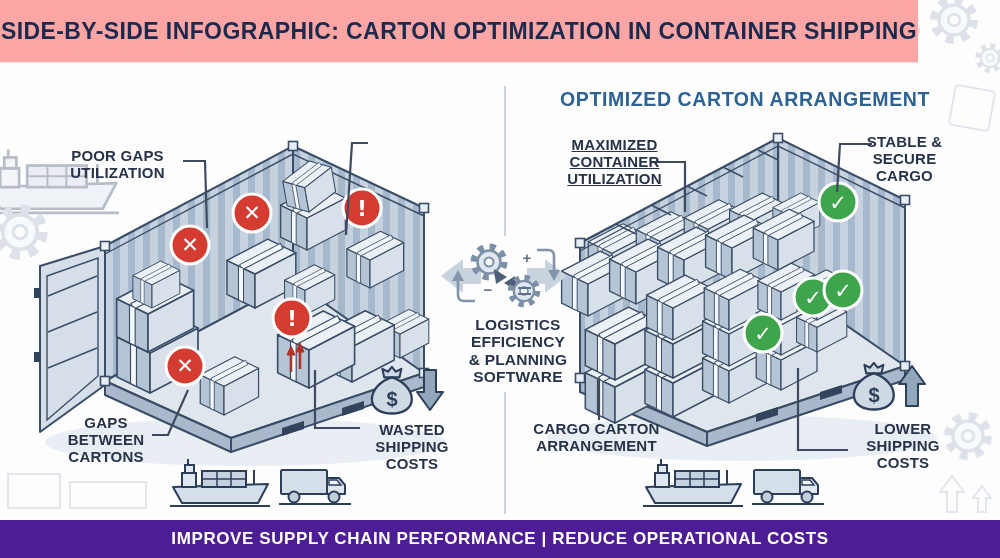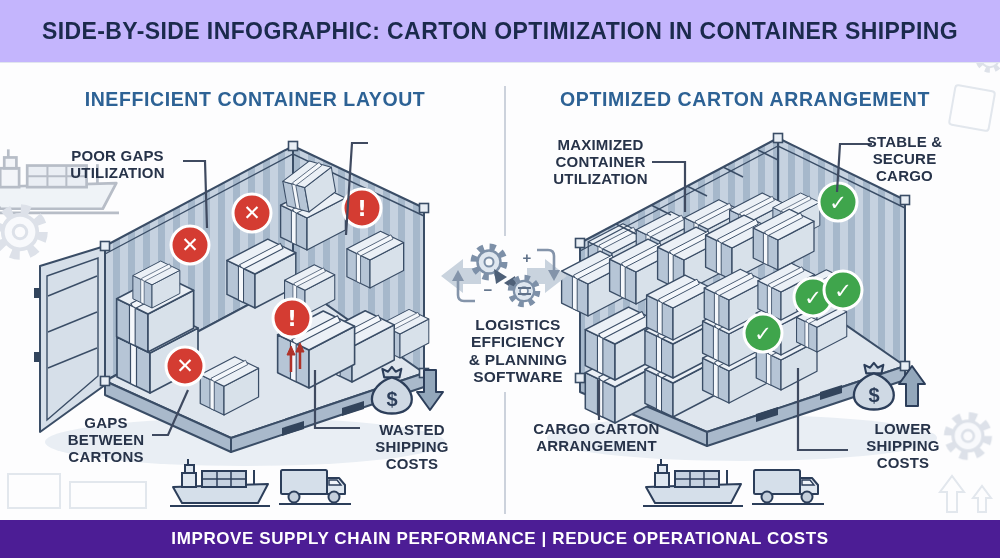--- a/index.html
+++ b/index.html
@@ -1,32 +1,32 @@
 <!DOCTYPE html>
 <html><head>
 <meta charset="utf-8">
 <style>
   html,body { margin:0; padding:0; background:#ffffff; }
   .stage { position:relative; width:1000px; height:558px; overflow:hidden;
            background:#fdfdfe; font-family:"Liberation Sans",sans-serif; }
-  .band { position:absolute; left:0; top:0; width:1000px; height:62px;
-          background:#c4b5fd; border-bottom:1px solid #e1e5ef;
+  .band { position:absolute; left:0; top:0; width:918px; height:62px;
+          background:#fca5a5; border-bottom:1px solid #e1e5ef;
           display:flex; align-items:center; justify-content:center; }
   .band h1 { margin:0; font-size:23px; font-weight:bold; letter-spacing:.4px; color:#1b2a4c; }
   .ptitle { position:absolute; margin:0; font-size:19.5px; font-weight:bold;
             color:#2d6295; letter-spacing:.6px; text-align:center; }
   .pt-left  { left:30px;  top:88px; width:450px; }
   .pt-right { left:520px; top:88px; width:450px; }
   .callout { position:absolute; color:#273349; font-weight:bold; font-size:15px;
              line-height:1.14; text-align:center; white-space:pre-line; letter-spacing:.2px; }
   .c-poor     { left:50px;  top:147px; width:135px; }
   .c-unstable { left:368px; top:134px; width:102px; }
   .c-gaps     { left:50px;  top:414px; width:112px; }
   .c-wasted   { left:356px; top:421px; width:112px; }
-  .c-max      { left:538px; top:136px; width:125px; }
+  .c-max      { left:552px; top:136px; width:125px;text-decoration:underline; }
   .c-stable   { left:852px; top:133px; width:105px; }
   .c-tight    { left:524px; top:420px; width:145px; }
   .c-lower    { left:847px; top:420px; width:112px; }
   .c-center   { left:456px; top:316px; width:124px; font-size:15.5px; line-height:1.12; }
   .footer { position:absolute; left:0; top:520px; width:1000px; height:38px;
             background:#4c1d95; color:#ffffff; display:flex; align-items:center;
             justify-content:center; font-weight:bold; font-size:17px; letter-spacing:.6px; }
   .art { position:absolute; left:0; top:0; }
   
   .cw   { stroke:#3a4d66; stroke-width:2; stroke-linejoin:round; }
@@ -297,21 +297,20 @@
     <use href="#ship" transform="translate(170,458)"></use>
     <use href="#truck" transform="translate(281,466)"></use>
     <use href="#ship" transform="translate(643,458)"></use>
     <use href="#truck" transform="translate(754,466)"></use>
   </svg>
 
   <div class="band">
     <h1>SIDE-BY-SIDE INFOGRAPHIC: CARTON OPTIMIZATION IN CONTAINER SHIPPING</h1>
   </div>
 
-  <h2 class="ptitle pt-left">INEFFICIENT CONTAINER LAYOUT</h2>
   <h2 class="ptitle pt-right">OPTIMIZED CARTON ARRANGEMENT</h2>
 
   <div class="callout c-poor">POOR GAPS
 UTILIZATION</div>
   <div class="callout c-gaps">GAPS
 BETWEEN
 CARTONS</div>
   <div class="callout c-wasted">WASTED
 SHIPPING
 COSTS</div>

